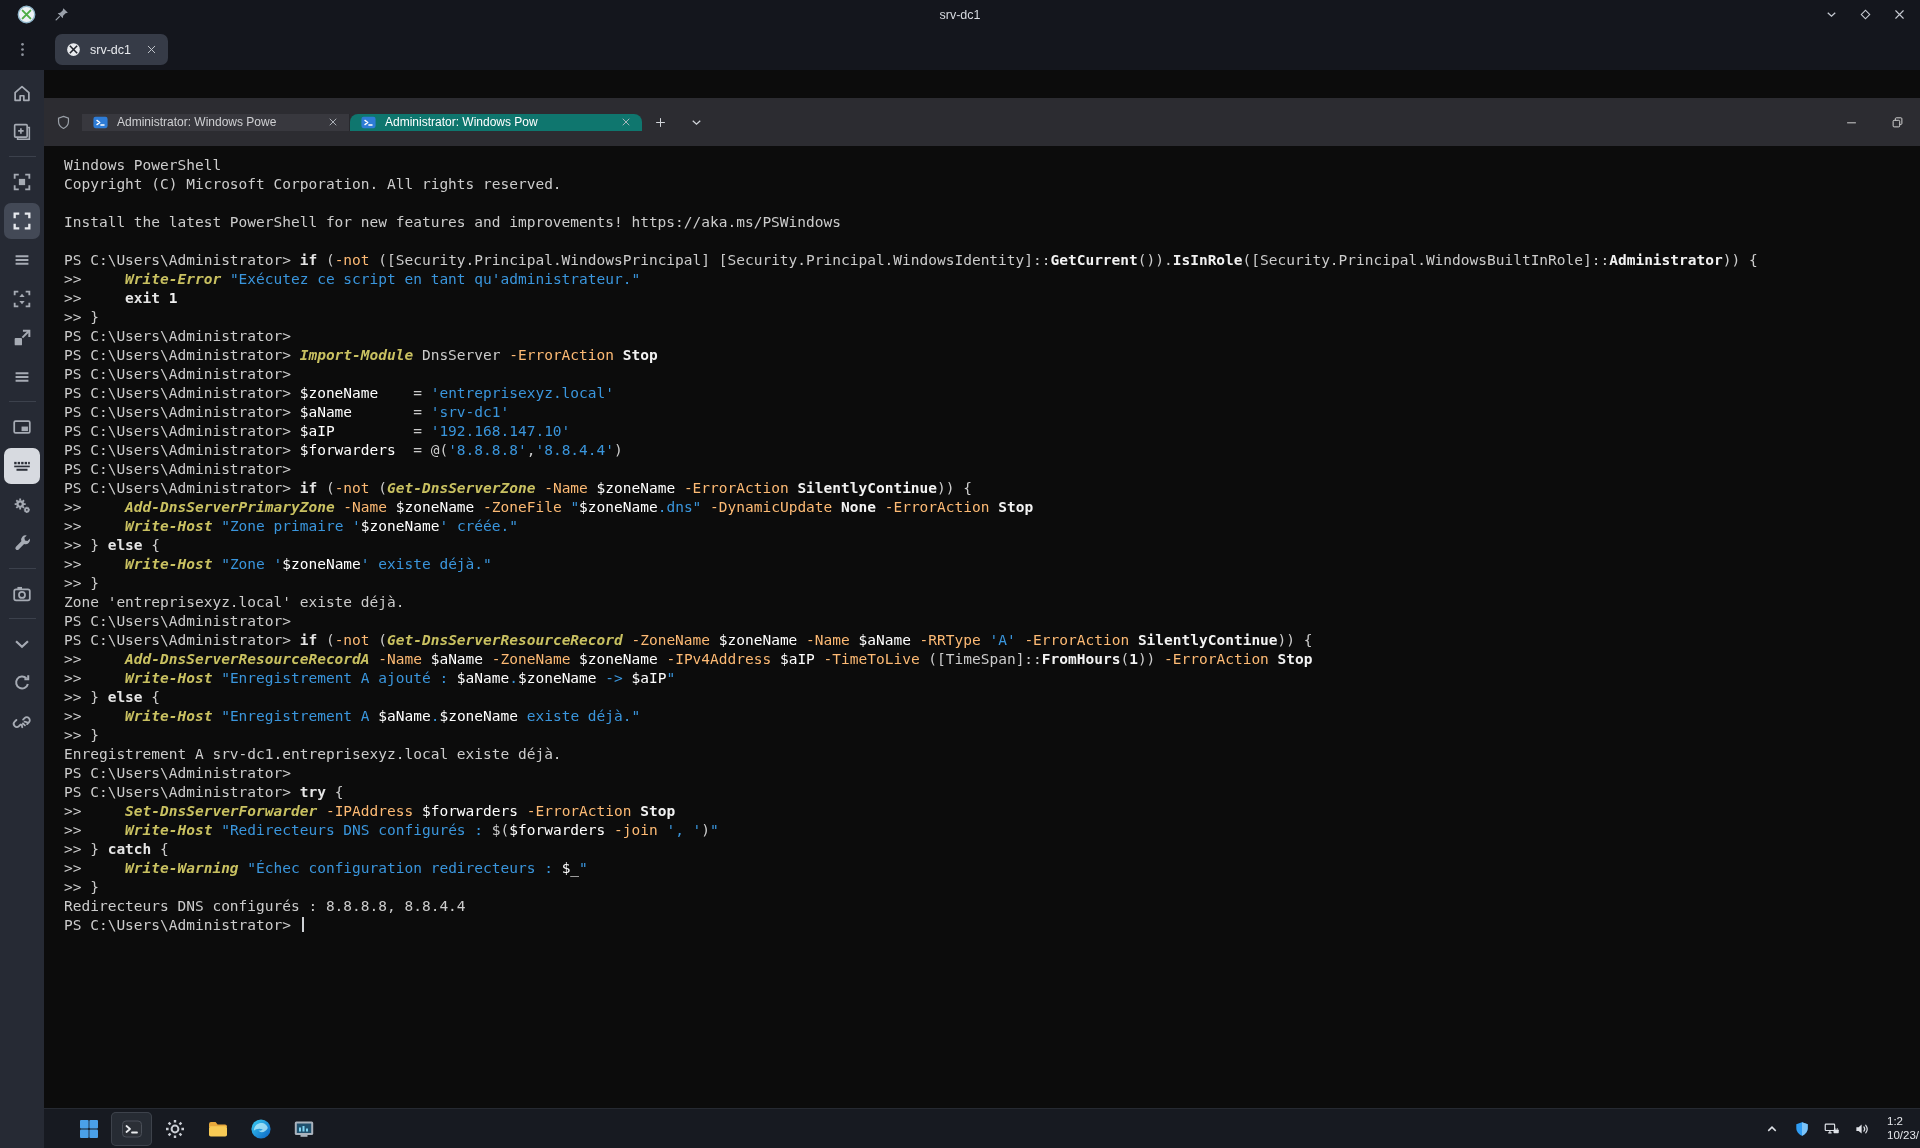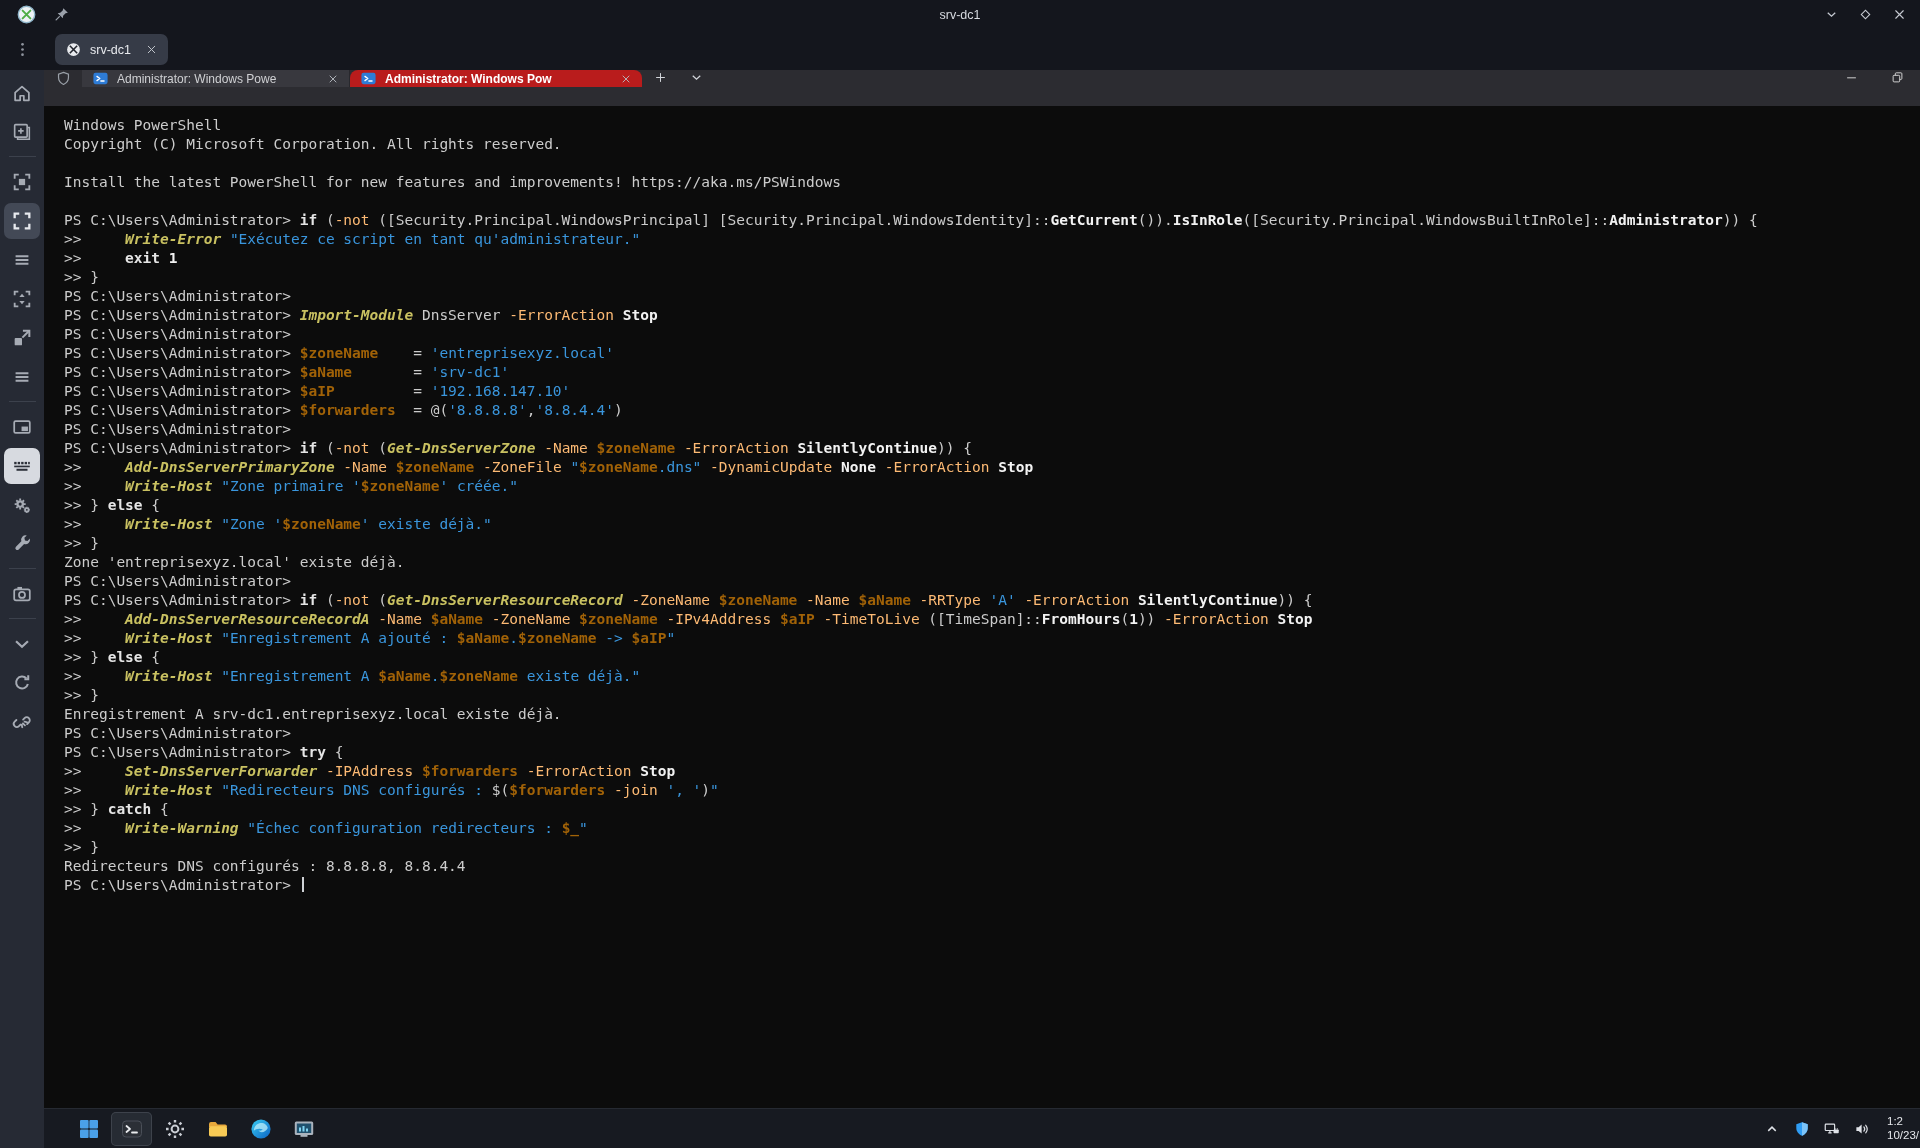--- a/index.html
+++ b/index.html
@@ -32,46 +32,46 @@
   .side-btn { width:36px; height:36px; margin:1.5px 0; display:flex; align-items:center; justify-content:center;
               border-radius:7px; color:#a6abb4; }
   .side-btn svg { width:22px; height:22px; }
   .side-btn.active { background:#434956; color:#e8eaee; }
   .side-btn.light  { background:#d7dae0; color:#2b2f38; }
   .side-divider { width:27px; height:1px; background:#3c414c; margin:5px 0; flex:none; }
 
   .screen { flex:1; display:flex; flex-direction:column; background:#0c0c0c; min-width:0; }
 
   
-  .term-tabbar { height:36px; background:#2c2c31; display:flex; align-items:flex-start; flex:none; }
+  .term-tabbar { height:48px; background:#2c2c31; display:flex; align-items:center; flex:none;margin-top:28px; }
   .shield-btn { width:38px; color:#9aa0a8; }
   .shield-btn svg { width:17px; height:17px; }
   .term-tab { width:268px; display:flex; align-items:center; gap:8px; padding:0 10px;
               color:#cfd0d3; font-size:12px; background:#38383e; border-right:1px solid #28282d; }
-  .term-tab.active { width:292px; background:#b91c1c; color:#ffffff; font-weight:bold;
+  .term-tab.active { width:292px; background:#0f766e; color:#ffffff; font-weight:normal;
                      border-radius:8px 8px 0 0; border-right:none; }
   .term-tab .psic { width:17px; height:17px; }
   .term-tab .ttl { white-space:nowrap; overflow:hidden; flex:1; }
   .term-tab .tclose { width:12px; height:12px; color:#b9bdc4; }
   .bar-btn { width:36px; color:#d2d5da; }
   .bar-btn svg { width:15px; height:15px; }
   .term-winctl { margin-left:auto; display:flex; }
   .wc-btn { width:46px; color:#cfcfcf; display:flex; align-items:center; justify-content:center; }
   .wc-btn svg { width:15px; height:15px; }
 
   
   .term-body { flex:1; padding:10px 0 8px 20px; overflow:hidden; white-space:pre;
                font-family:"DejaVu Sans Mono","Liberation Mono",monospace;
                font-size:14.5px; line-height:19px; color:#cccccc; }
   .t-line { height:19px; }
   .c-d { color:#cccccc; }
   .c-w { color:#f2f2f2; font-weight:bold; }
   .c-y { color:#c9c161; font-weight:bold;font-style:italic; }
   .c-k { color:#e5e5e5; font-weight:bold; }
-  .c-v { color:#a16207; font-weight:bold; }
+  .c-v { color:#ffffff; font-weight:normal; }
   .c-s { color:#3a96dd; }
   .c-p { color:#fdba74; }
   .cursor { display:inline-block; width:2px; height:15px; background:#cfd2d6; vertical-align:-2px; margin-left:2px; }
 
   
   .taskbar { height:40px; background:#171a21; border-top:1px solid #262a32;
              display:flex; align-items:center; padding-left:24px; flex:none; }
   .tb-apps { display:flex; gap:2px; }
   .tb-app { width:41px; height:34px; display:flex; align-items:center; justify-content:center; border-radius:5px; }
   .tb-app svg { width:24px; height:24px; }

